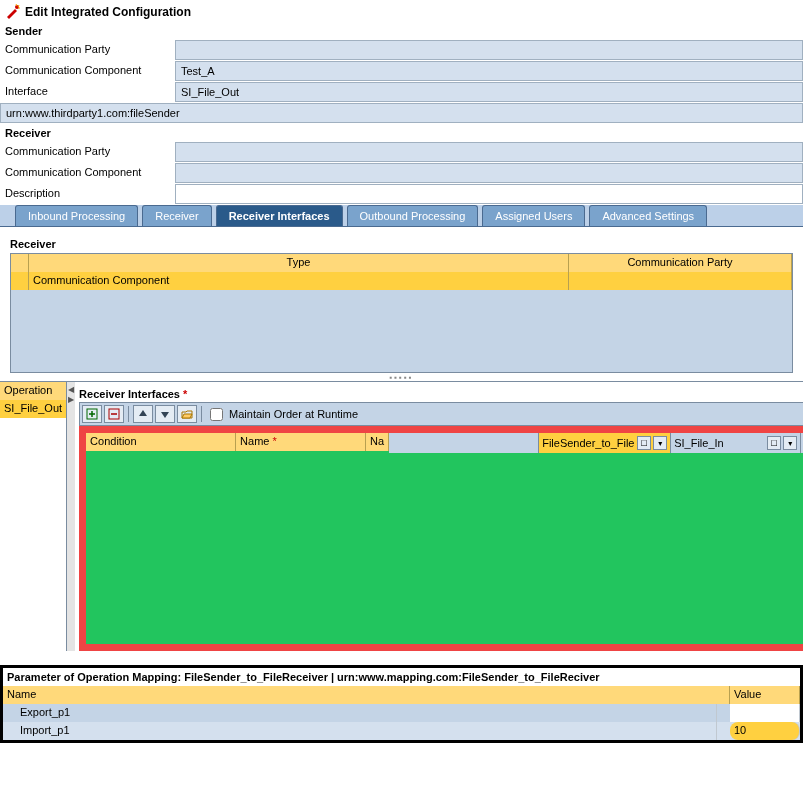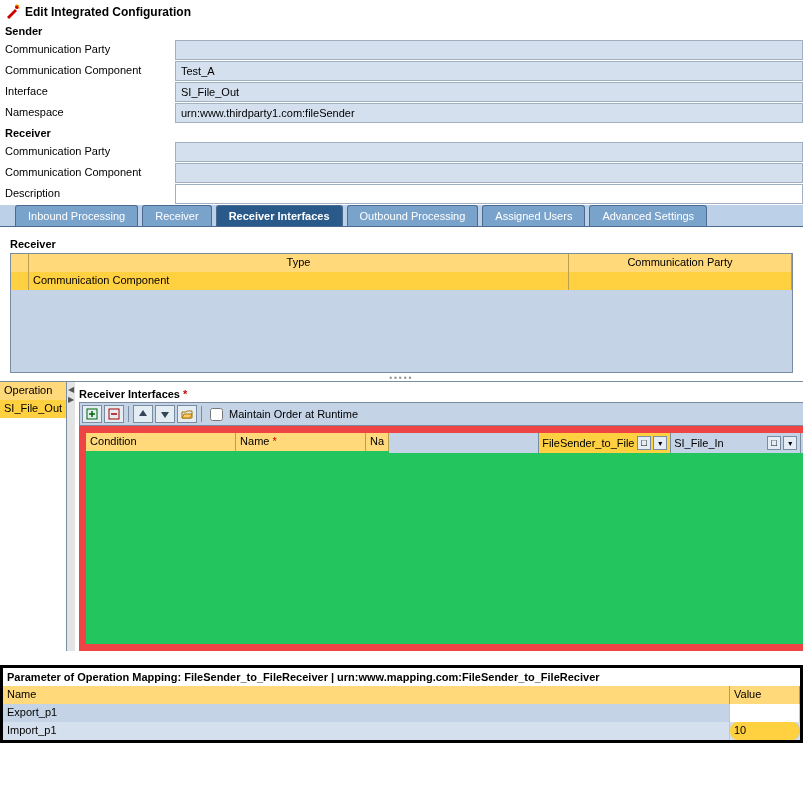--- a/index.html
+++ b/index.html
@@ -58,21 +58,21 @@
   .ri-row .c { border-right:1px solid #7a8ca0; padding:2px 3px; display:flex; align-items:center; }
   .ri-row .om { background:#ffd040; }
   .ri-row .ctl { width:14px; height:14px; background:#e4ecf4; border:1px solid #7a8ca0; margin-left:2px; display:inline-flex; align-items:center; justify-content:center; font-size:8px;}
   .ri-row .val { flex:1; overflow:hidden; white-space:nowrap; }
 
   .param-box { border:3px solid #000; margin-top:14px; }
   .param-title { font-weight:bold; padding:3px 4px; }
   .param-head { display:flex; background:#ffd97a; height:18px; }
   .param-head .c { padding:2px 4px; border-right:1px solid #b8a050; }
   .param-row { display:flex; height:18px; }
-  .param-row .c { padding:2px 4px; border-right:1px solid #c0c8d0; }
+  .param-row .c { padding:2px 4px; border-right:1px solid #c0c8d0;margin-left:13px; }
   .param-row.r0 { background:#c4d4e6; }
   .param-row.r0 .cval { background:#fff; }
   .param-row.r1 { background:#d4e0ee; }
   .param-row.r1 .cval { background:#ffd040;border-radius:8px; }
 </style>
 </head>
 <body>
 
 <div class="title-bar">
   <span class="icon">
@@ -92,21 +92,20 @@
 </div>
 <div class="form-row">
   <div class="form-label">Communication Component</div>
   <div class="form-field">Test_A</div>
 </div>
 <div class="form-row">
   <div class="form-label">Interface</div>
   <div class="form-field">SI_File_Out</div>
 </div>
 <div class="form-row">
-  <div class="form-label">Namespace</div>
   <div class="form-field">urn:www.thirdparty1.com:fileSender</div>
 </div>
 
 <div class="section-label">Receiver</div>
 <div class="form-row">
   <div class="form-label">Communication Party</div>
   <div class="form-field"></div>
 </div>
 <div class="form-row">
   <div class="form-label">Communication Component</div>

